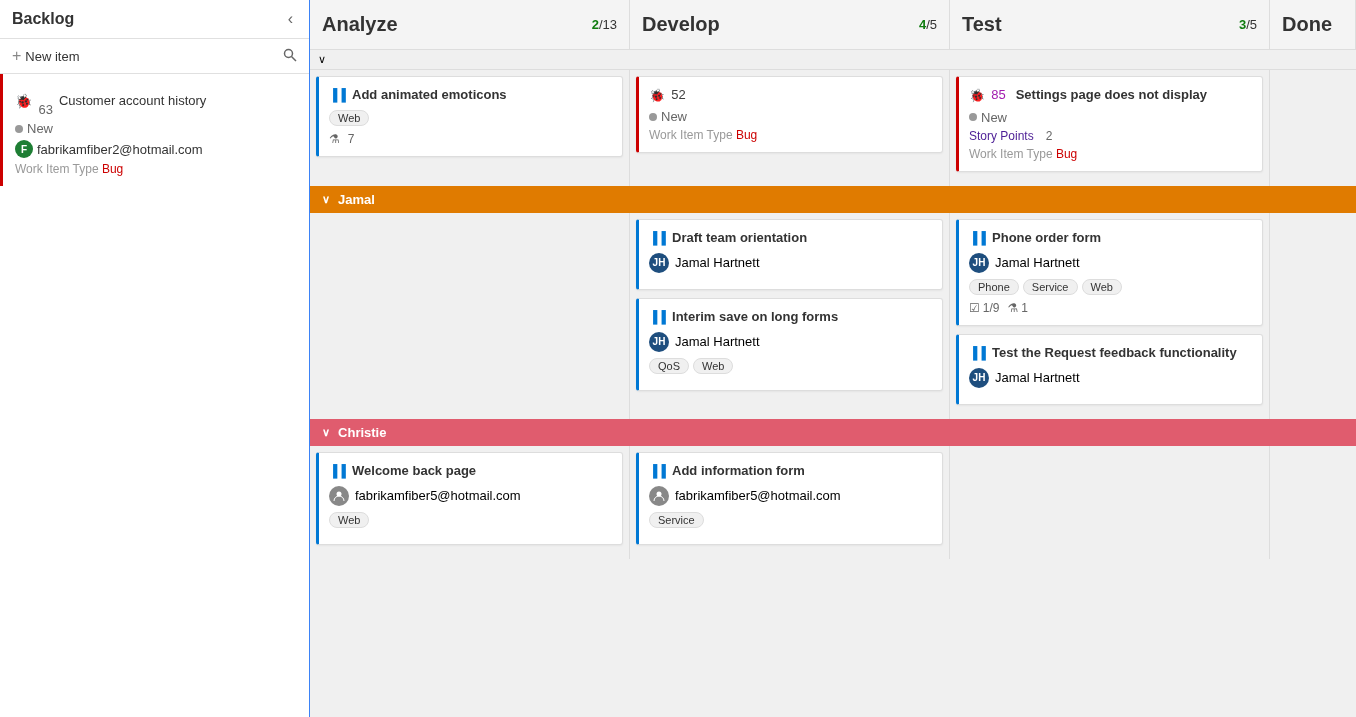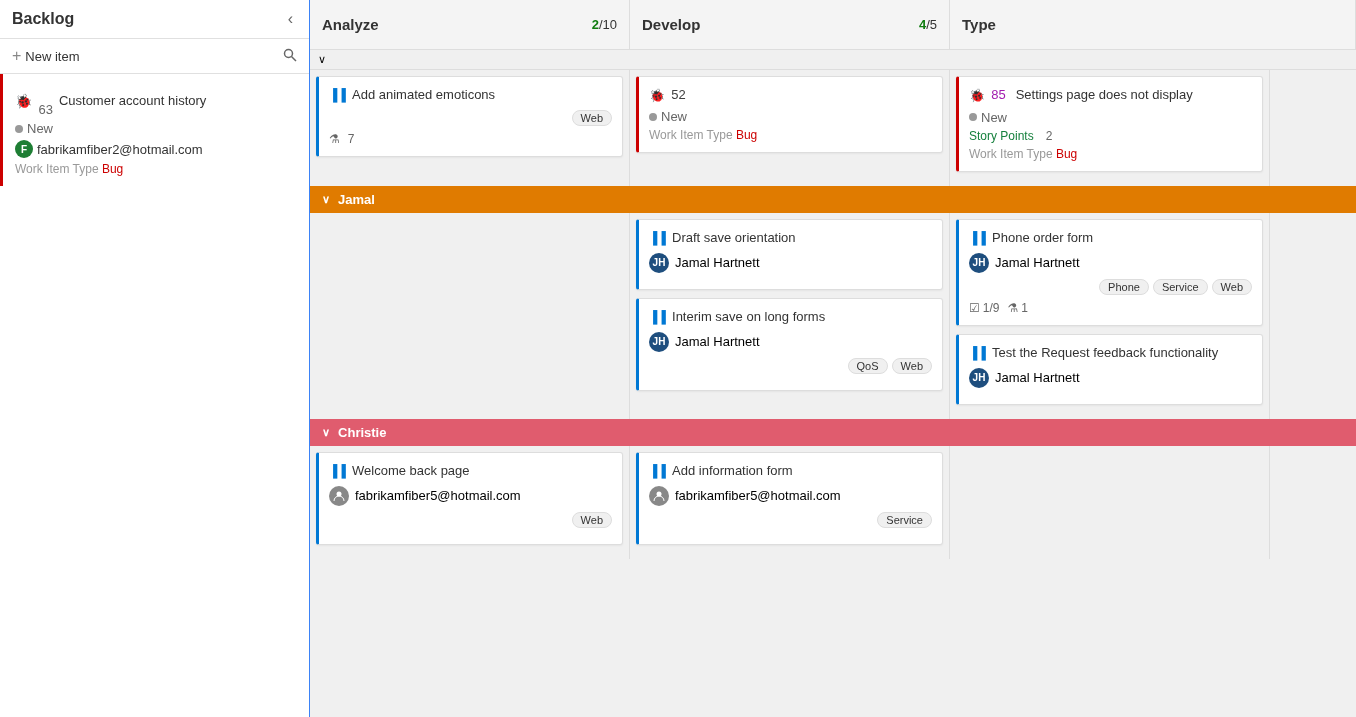--- a/index.html
+++ b/index.html
@@ -22,36 +22,36 @@
     .bug-icon { color: #cc0000; font-size: 14px; }
     .item-id { color: #666; font-weight: 500; margin-top: 18px; }
     .item-title { font-weight: 500; color: #333; }
     .item-status { display: flex; align-items: center; gap: 4px; color: #666; margin-bottom: 4px; }
     .status-dot { width: 8px; height: 8px; border-radius: 50%; background: #999; display: inline-block; }
     .item-assignee { display: flex; align-items: center; gap: 4px; margin-bottom: 4px; color: #333; }
     .avatar-f { width: 18px; height: 18px; border-radius: 50%; background: #1e7e34; color: #fff; font-size: 10px; display: flex; align-items: center; justify-content: center; font-weight: 600; }
     .item-type-row { color: #666; font-size: 12px; }
     .item-type-label { color: #999; }
     .item-type-value { color: #cc0000; font-weight: 500; }
-    .col-header-title { font-size: 15px; font-weight: 600; color: #333; }
+    .col-header-title { font-size: 20px; font-weight: 600; color: #333; }
     .col-counter-current { color: #107c10; font-weight: 600; }
     .col-counter-sep { color: #333; }
     .col-counter-total { color: #333; }
     .group-jamal { background: #e07b00; }
     .group-christie { background: #e05c6e; }
 
     
     .card { background: #fff; border-radius: 3px; border: 1px solid #ddd; border-left: 3px solid #0078d4; margin-bottom: 8px; padding: 10px; cursor: pointer; box-shadow: 0 1px 2px rgba(0,0,0,0.05); }
     .card-bug { border-left-color: #cc0000; }
     .card-title-row { display: flex; align-items: flex-start; gap: 6px; margin-bottom: 6px; }
     .card-icon { color: #0078d4; font-size: 13px; flex-shrink: 0; margin-top: 1px; }
     .card-icon-bug { color: #cc0000; }
     .card-id { color: #666; font-weight: 500; flex-shrink: 0; }
-    .card-title { font-weight: 400; color: #333; line-height: 1.3; }
-    .card-tags { display: flex; flex-wrap: wrap; gap: 4px; margin-bottom: 6px; justify-content: flex-end; }
+    .card-title { font-weight: 700; color: #333; line-height: 1.3; }
+    .card-tags { display: flex; flex-wrap: wrap; gap: 4px; margin-bottom: 6px; }
     .tag { background: #f0f0f0; border: 1px solid #ddd; border-radius: 10px; padding: 1px 8px; font-size: 11px; color: #333; }
     .card-footer { display: flex; align-items: center; gap: 8px; color: #666; font-size: 12px; }
     .card-assignee-row { display: flex; align-items: center; gap: 6px; margin-bottom: 6px; }
     .avatar-jh { width: 20px; height: 20px; border-radius: 50%; background: #1e4e7e; color: #fff; font-size: 10px; display: flex; align-items: center; justify-content: center; font-weight: 600; flex-shrink: 0; }
     .avatar-anon { width: 20px; height: 20px; border-radius: 50%; background: #888; color: #fff; font-size: 10px; display: flex; align-items: center; justify-content: center; flex-shrink: 0; }
     .card-status-row { display: flex; align-items: center; gap: 4px; margin-bottom: 4px; color: #666; }
     .card-type-row { color: #666; font-size: 12px; }
     .card-story-row { display: flex; gap: 12px; color: #666; font-size: 12px; margin-bottom: 4px; }
 
     .card-progress-row { display: flex; align-items: center; gap: 8px; font-size: 12px; color: #666; }
@@ -122,31 +122,37 @@
       </div>
     </div>
   </div>
 
   <div class="full-board">
 
     <div class="header-row">
       <div class="header-cell hc-analyze">
         <span class="col-header-title">Analyze</span>
         <span>
-          <span class="col-counter-current">2</span><span class="col-counter-sep">/</span><span class="col-counter-total">10</span>
+          <span class="col-counter-current">2</span><span class="col-counter-sep">/</span><span class="col-counter-total">13</span>
         </span>
       </div>
       <div class="header-cell hc-develop">
         <span class="col-header-title">Develop</span>
         <span>
           <span class="col-counter-current">4</span><span class="col-counter-sep">/</span><span class="col-counter-total">5</span>
         </span>
       </div>
+      <div class="header-cell hc-test">
+        <span class="col-header-title">Test</span>
+        <span>
+          <span class="col-counter-current">3</span><span class="col-counter-sep">/</span><span class="col-counter-total">5</span>
+        </span>
+      </div>
       <div class="header-cell hc-done">
-        <span class="col-header-title">Type</span>
+        <span class="col-header-title">Done</span>
       </div>
     </div>
 
     <div class="body-scroll">
 
       <div class="section-collapse-row">
         <span class="section-chevron">∨</span>
       </div>
 
       <div class="swim-row">
@@ -190,21 +196,21 @@
             <div class="card-title-row">
               <span class="card-icon card-icon-bug">🐞</span>
               <span class="card-id" style="color:#a21caf;margin-right:4px;">85</span>
               <span class="card-title">Settings page does not display</span>
             </div>
             <div class="card-status-row">
               <span class="status-dot"></span>
               <span>New</span>
             </div>
             <div class="card-story-row">
-              <span style="color:#15803d;">Story Points</span>
+              <span style="color:#4c1d95;">Story Points</span>
               <span>2</span>
             </div>
             <div class="card-type-row">
               <span style="color:#999;">Work Item Type</span>
               <span> </span>
               <span style="color:#cc0000;font-weight:500;">Bug</span>
             </div>
           </div>
         </div>
 
@@ -220,21 +226,21 @@
         </div>
       </div>
       <div class="swim-row">
 
         <div class="swim-cell" style="min-height:100px;"></div>
 
         <div class="swim-cell">
           <div class="card">
             <div class="card-title-row">
               <span class="card-icon" style="font-size:12px;color:#0078d4;font-weight:700;">▐▐</span>
-              <span class="card-title">Draft save orientation</span>
+              <span class="card-title">Draft team orientation</span>
             </div>
             <div class="card-assignee-row">
               <div class="avatar-jh">JH</div>
               <span>Jamal Hartnett</span>
             </div>
           </div>
           <div class="card">
             <div class="card-title-row">
               <span class="card-icon" style="font-size:12px;color:#0078d4;font-weight:700;">▐▐</span>
               <span class="card-title">Interim save on long forms</span>

